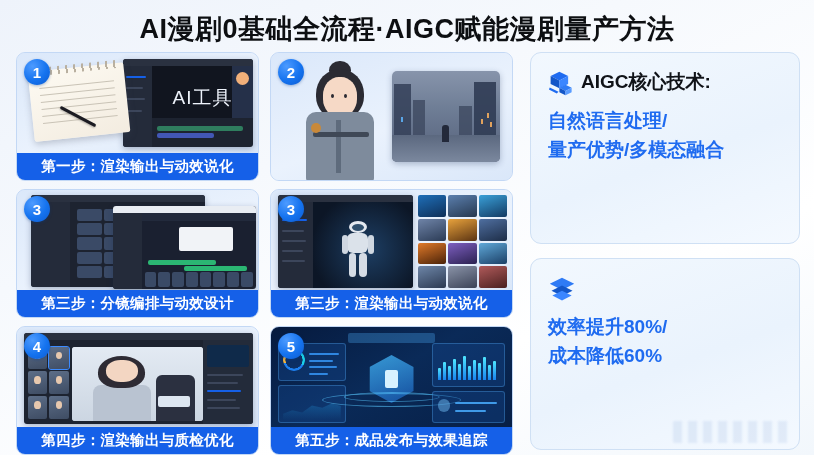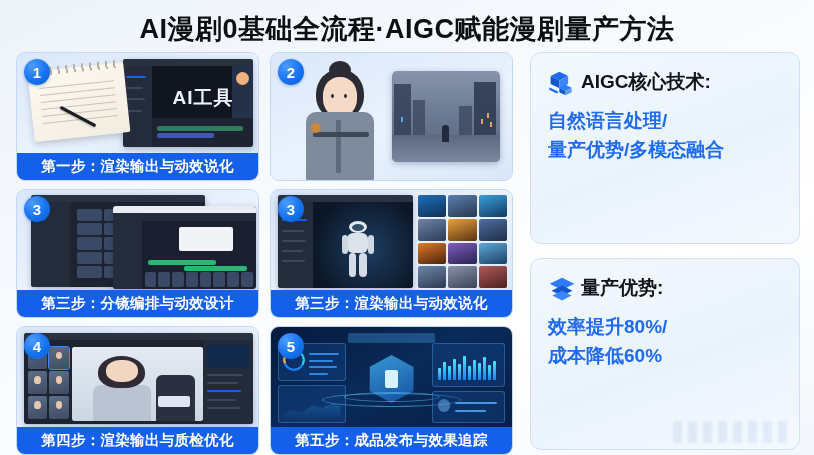--- a/index.html
+++ b/index.html
@@ -190,21 +190,21 @@
     position:absolute; border-radius:3px; overflow:hidden;
     background: linear-gradient(180deg,#d7e1ec 0%, #c3cedd 100%);
   }
   .pv-head { position:absolute; border-radius:46%; background:#f3d6c2; }
   .pv-hair { position:absolute; border-radius:50% 50% 42% 42%; background:#2e2b34; }
   .pv-body { position:absolute; border-radius:8px 8px 0 0; background:#b9c3d1; }
   .pv-man  { position:absolute; border-radius:6px 6px 0 0; background:#2b3040; }
 
   
   .bigtext {
-    position:absolute; color:#eef3fb; font-weight:700;
+    position:absolute; color:#eef3fb; font-weight:400;
     font-size:19px; letter-spacing:1px; white-space:nowrap;
   }
   .timeline { position:absolute; height:5px; border-radius:2px; }
 
   
   .panel {
     flex:1;
     border:1.5px solid #cfe0f4;
     border-radius:11px;
     background: linear-gradient(160deg,#f2f8fe 0%, #eaf3fd 55%, #f4f9ff 100%);
@@ -528,21 +528,20 @@
       <div class="panel-line">量产优势/多模态融合</div>
     </div>
 
     <div class="panel">
       <div class="panel-head">
         <svg class="icon-svg" viewBox="0 0 32 32">
           <path d="M16 3 L30 10 L16 17 L2 10 Z" fill="#2f7bf5"></path>
           <path d="M16 12 L28 18 L16 24 L4 18 Z" fill="#1457c8"></path>
           <path d="M16 18 L27 23.5 L16 29 L5 23.5 Z" fill="#3b86ff"></path>
         </svg>
-        <div class="panel-title">量产优势:</div>
       </div>
       <div class="panel-line">效率提升80%/</div>
       <div class="panel-line">成本降低60%</div>
       <div class="watermark"></div>
     </div>
 
   </div>
 </div>
 
 </body></html>

